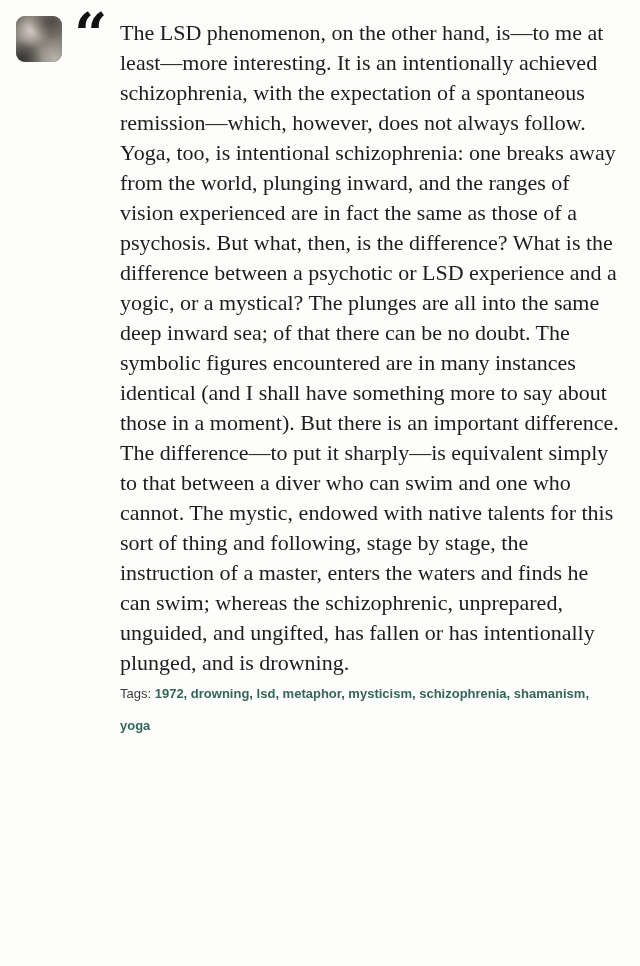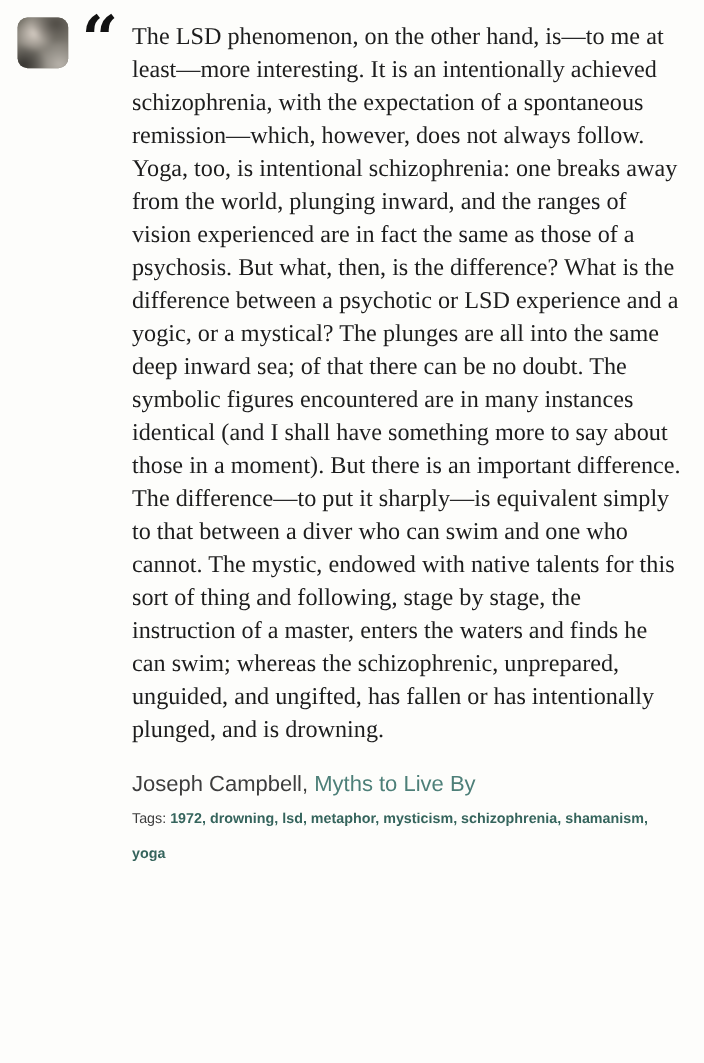--- a/index.html
+++ b/index.html
@@ -122,19 +122,18 @@
   <div class="avatar" title="user-avatar">
     <div class="avatar-img"></div>
   </div>
 
   <div class="quote-mark">“</div>
 
   <div class="quote-body">
 
     <p class="quote-text">The LSD phenomenon, on the other hand, is—to me at least—more interesting. It is an intentionally achieved schizophrenia, with the expectation of a spontaneous remission—which, however, does not always follow. Yoga, too, is intentional schizophrenia: one breaks away from the world, plunging inward, and the ranges of vision experienced are in fact the same as those of a psychosis. But what, then, is the difference? What is the difference between a psychotic or LSD experience and a yogic, or a mystical? The plunges are all into the same deep inward sea; of that there can be no doubt. The symbolic figures encountered are in many instances identical (and I shall have something more to say about those in a moment). But there is an important difference. The difference—to put it sharply—is equivalent simply to that between a diver who can swim and one who cannot. The mystic, endowed with native talents for this sort of thing and following, stage by stage, the instruction of a master, enters the waters and finds he can swim; whereas the schizophrenic, unprepared, unguided, and ungifted, has fallen or has intentionally plunged, and is drowning.</p>
 
-    <p class="attribution"><span>Joseph Campbell</span><span>, </span><a class="book-link">Myths to Live By</a></p>
 
     <p class="tags-line"><span class="tags-label">Tags: </span><span id="tags-list"><a class="tag-link">1972</a><span class="tag-comma">, </span><a class="tag-link">drowning</a><span class="tag-comma">, </span><a class="tag-link">lsd</a><span class="tag-comma">, </span><a class="tag-link">metaphor</a><span class="tag-comma">, </span><a class="tag-link">mysticism</a><span class="tag-comma">, </span><a class="tag-link">schizophrenia</a><span class="tag-comma">, </span><a class="tag-link">shamanism</a><span class="tag-comma">, </span><a class="tag-link">yoga</a></span></p>
 
 
   </div>
 </div>
 
 </body></html>

